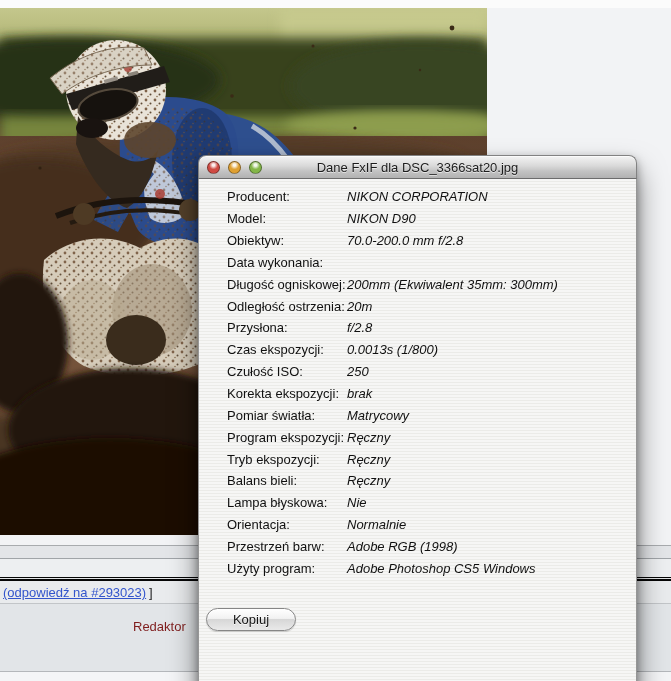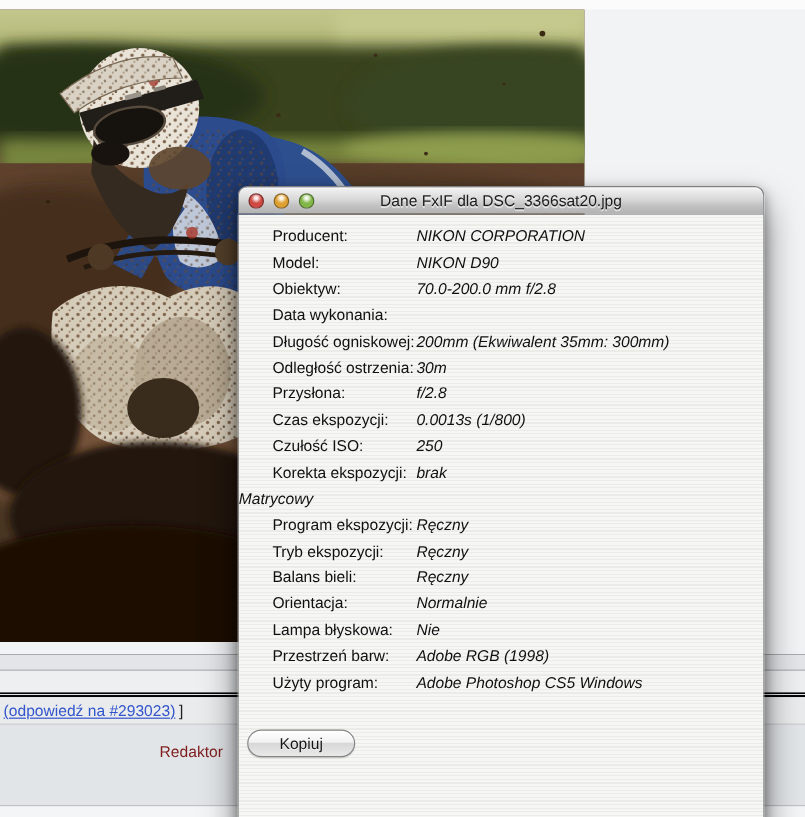--- a/index.html
+++ b/index.html
@@ -258,21 +258,21 @@
     <span class="exif-label">Data wykonania:</span>
   </div>
 
   <div class="exif-row">
     <span class="exif-label">Długość ogniskowej:</span>
     <span class="exif-value">200mm (Ekwiwalent 35mm: 300mm)</span>
   </div>
 
   <div class="exif-row">
     <span class="exif-label">Odległość ostrzenia:</span>
-    <span class="exif-value">30m</span>
+    <span class="exif-value">20m</span>
   </div>
 
   <div class="exif-row">
     <span class="exif-label">Przysłona:</span>
     <span class="exif-value">f/2.8</span>
   </div>
 
   <div class="exif-row">
     <span class="exif-label">Czas ekspozycji:</span>
     <span class="exif-value">0.0013s (1/800)</span>
@@ -282,47 +282,48 @@
     <span class="exif-label">Czułość ISO:</span>
     <span class="exif-value">250</span>
   </div>
 
   <div class="exif-row">
     <span class="exif-label">Korekta ekspozycji:</span>
     <span class="exif-value">brak</span>
   </div>
 
   <div class="exif-row">
+    <span class="exif-label">Pomiar światła:</span>
     <span class="exif-value">Matrycowy</span>
   </div>
 
   <div class="exif-row">
     <span class="exif-label">Program ekspozycji:</span>
     <span class="exif-value">Ręczny</span>
   </div>
 
   <div class="exif-row">
     <span class="exif-label">Tryb ekspozycji:</span>
     <span class="exif-value">Ręczny</span>
   </div>
 
   <div class="exif-row">
     <span class="exif-label">Balans bieli:</span>
     <span class="exif-value">Ręczny</span>
   </div>
 
 
   <div class="exif-row">
+    <span class="exif-label">Lampa błyskowa:</span>
+    <span class="exif-value">Nie</span>
+  </div>
+
+  <div class="exif-row">
     <span class="exif-label">Orientacja:</span>
     <span class="exif-value">Normalnie</span>
-  </div>
-
-  <div class="exif-row">
-    <span class="exif-label">Lampa błyskowa:</span>
-    <span class="exif-value">Nie</span>
   </div>
 
   <div class="exif-row">
     <span class="exif-label">Przestrzeń barw:</span>
     <span class="exif-value">Adobe RGB (1998)</span>
   </div>
 
   <div class="exif-row">
     <span class="exif-label">Użyty program:</span>
     <span class="exif-value">Adobe Photoshop CS5 Windows</span>

